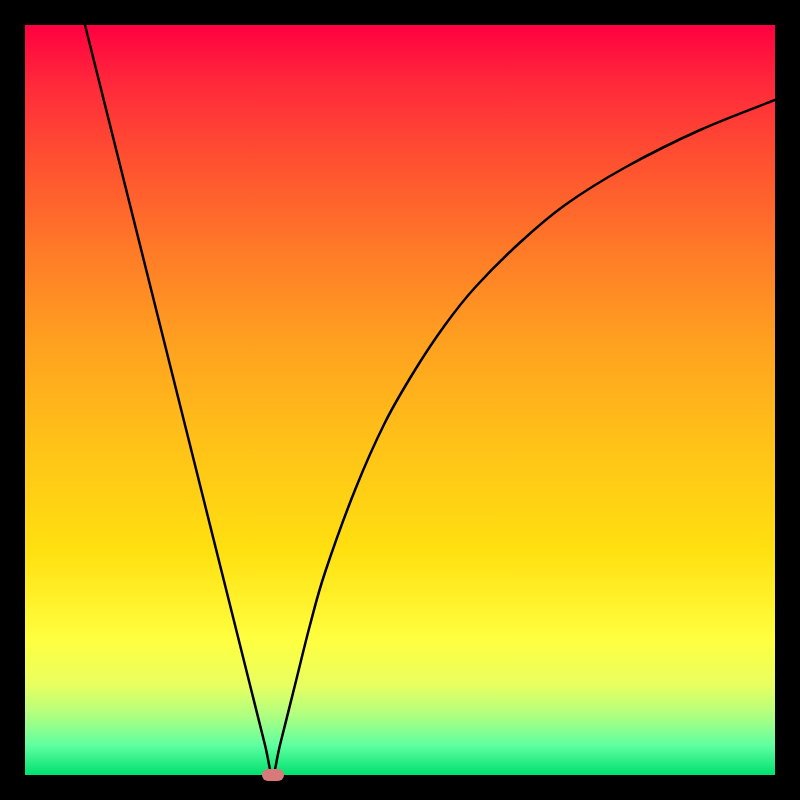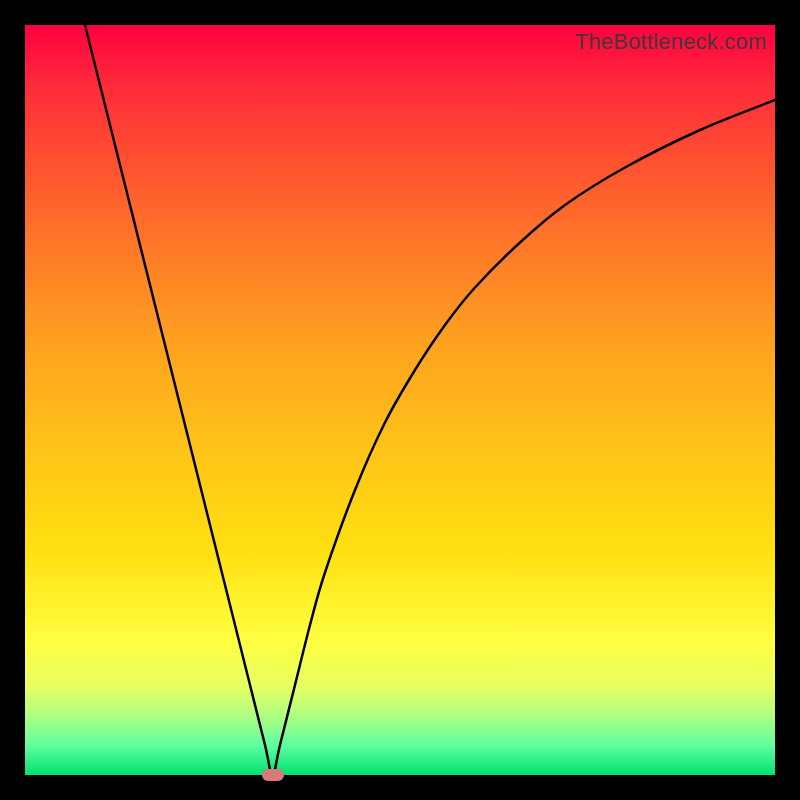--- a/index.html
+++ b/index.html
@@ -54,20 +54,19 @@
     height: 12px;
     border-radius: 6px;
     background: #d97a7a;
     transform: translate(-50%, -50%);
   }
 </style>
 </head>
 <body>
 
 <div class="frame">
-  <div class="watermark">TheBottleneck.com</div>
 
   <svg class="curve" viewBox="0 0 750 750" preserveAspectRatio="none">
     <path id="curve-path" d="M 60 0 C 62.5 10, 70 40, 75 60 C 80 80, 85 100, 90 120 C 95 140, 100.00000000000001 160, 105.00000000000001 180 C 110.00000000000001 200, 115 219.99999999999994, 120 239.99999999999994 C 125 259.99999999999994, 130 280, 135 300 C 140 320, 145 340, 150 360 C 155 380, 160 400, 165 420 C 170 440, 175 460, 180 480 C 185 500, 190 520, 195 540 C 200 560, 205.00000000000003 580, 210.00000000000003 600 C 215.00000000000003 620, 220 640, 225 660 C 230 680, 236.25 705, 240 720 C 243.75 735, 245 750, 247.5 750 C 250 750, 251.25000000000003 735, 255.00000000000003 720 C 258.75 705, 265 680, 270 660 C 275 640, 280 618.75, 285 600 C 290 581.25, 292.5 570, 300 547.5 C 307.5 525, 320 490, 330 465 C 340 440, 350 417.5, 360 397.5 C 370 377.5, 380 361.25, 390 345 C 400 328.75, 410.00000000000006 313.75, 420.00000000000006 300 C 430.00000000000006 286.25, 437.5 276.25, 450 262.5 C 462.5 248.75, 480 231.25, 495 217.5 C 510 203.75, 522.5 192.5, 540 180 C 557.5 167.5, 577.5 155, 600 142.5 C 622.5 130, 650 116.25, 675 105 C 700 93.75, 737.5 80, 750 75" fill="none" stroke="#000" stroke-width="2.5" stroke-linecap="round" stroke-linejoin="round"></path>
   </svg>
 
   <div id="marker" class="marker" style="left: 247.5px; top: 750px;"></div>
 </div>
 
 </body></html>

